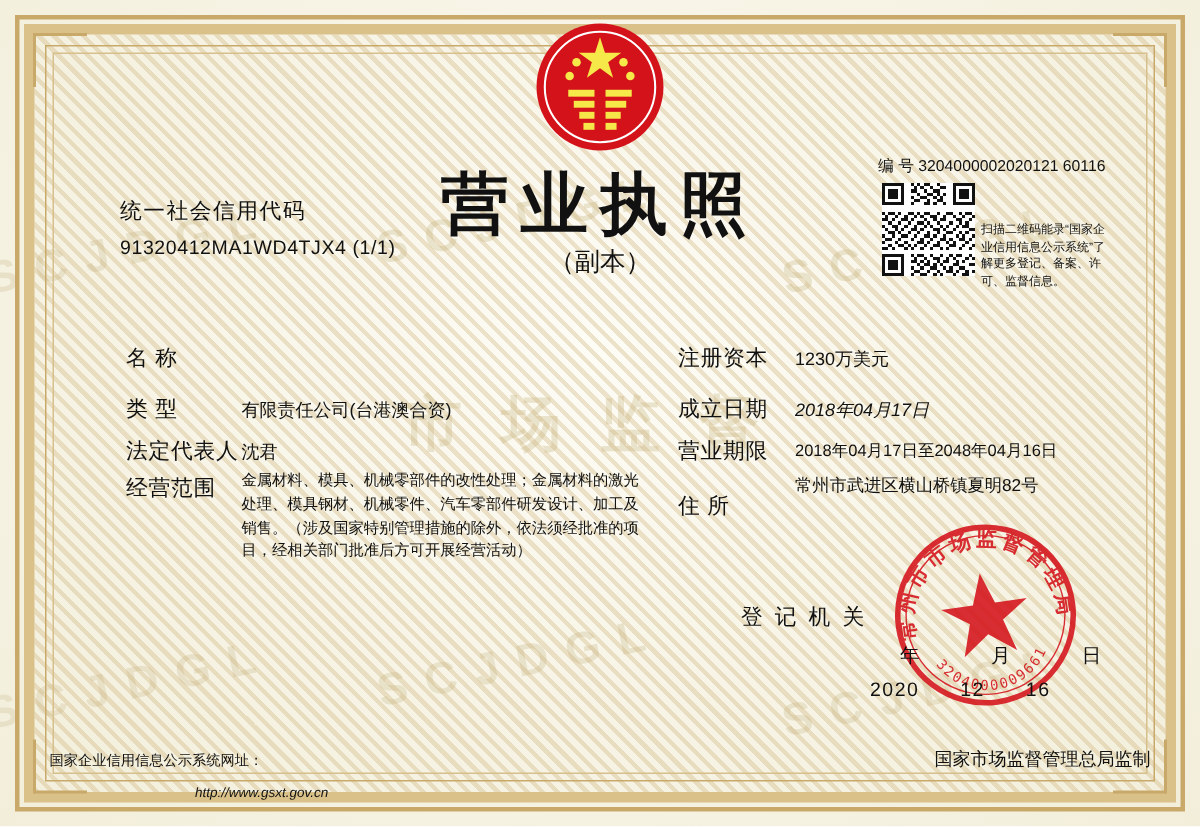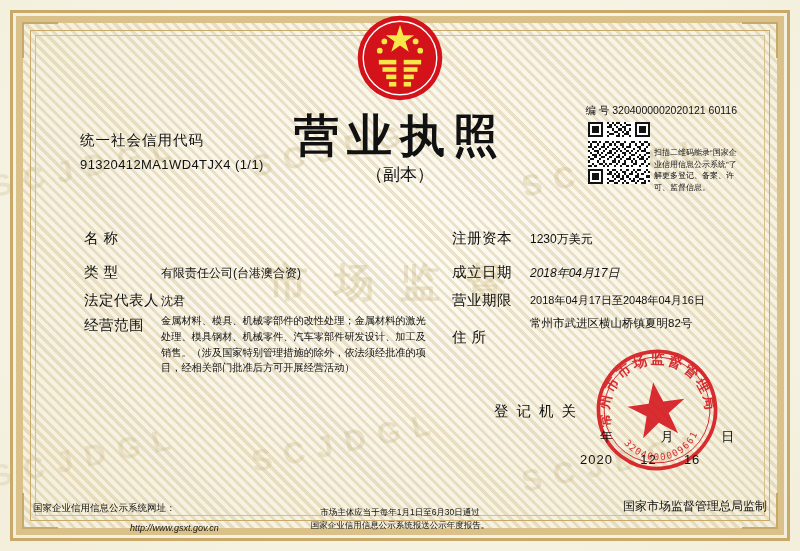--- a/index.html
+++ b/index.html
@@ -448,19 +448,15 @@
   <div class="date-row">
     <span>2020</span>
     <span style="display:inline-block;width:18px;"></span>
     <span>12</span>
     <span style="display:inline-block;width:18px;"></span>
     <span>16</span>
   </div>
 
   <div class="footer-left">国家企业信用信息公示系统网址：</div>
   <div class="footer-url">http://www.gsxt.gov.cn</div>
-  <div class="footer-center">
-    <div>市场主体应当于每年1月1日至6月30日通过</div>
-    <div>国家企业信用信息公示系统报送公示年度报告。</div>
-  </div>
   <div class="footer-right">国家市场监督管理总局监制</div>
 
 </div>
 
 </body></html>

